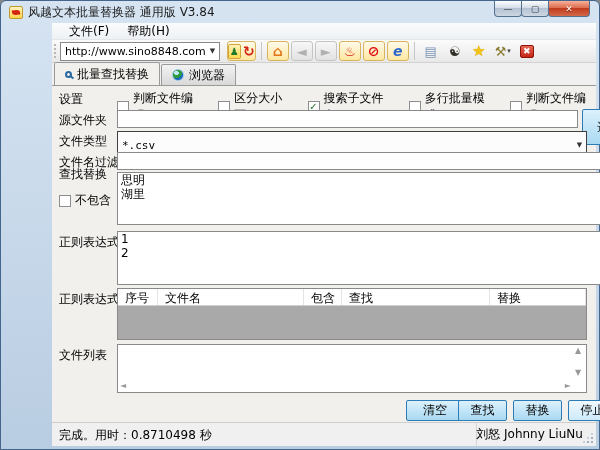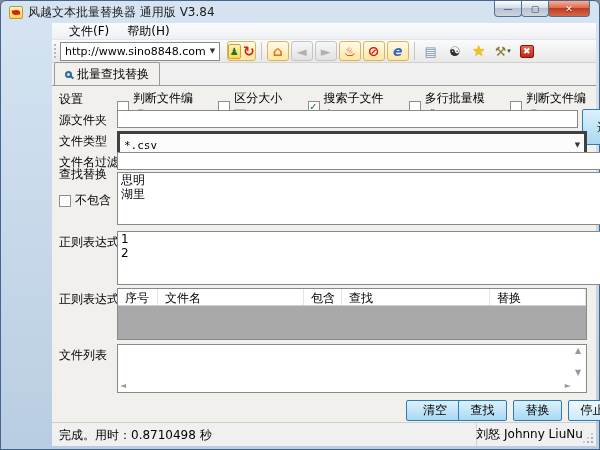--- a/index.html
+++ b/index.html
@@ -84,21 +84,21 @@
   .check-item { display:flex; align-items:center; gap:4px; }
   .checkbox { width:12px; height:12px; background:#fff; border:1px solid #8e8e8e; font-size:10px;
               line-height:10px; text-align:center; color:#2a6a2a; flex:0 0 auto; }
   .checkbox.checked { color:#267326; font-weight:bold; }
   .tinput { position:absolute; left:65px; height:18px; background:#fff; border:1px solid #898989;
             font-family:inherit; font-size:11px; padding:0 3px; }
   .sel-btn { position:absolute; left:530px; top:23px; width:54px; height:36px;
              background:linear-gradient(#dcf1fd,#a9d9f2); border:1px solid #2d7cb5; border-radius:2px;
              display:flex; align-items:center; justify-content:center; }
   .ftype-combo { position:absolute; left:65px; top:45px; right:9px; height:28px; background:#fcfcfc;
-                 border:3px solid #404040; display:flex; align-items:center; }
+                 border:1px solid #404040; display:flex; align-items:center; }
   .ftype-text { flex:1; padding-left:4px; font-size:11px; font-family:"DejaVu Sans Mono",monospace; }
   .tarea { position:absolute; left:65px; width:500px; background:#fff; border:1px solid #898989;
            resize:none; font-family:inherit; font-size:12px; line-height:1.15; padding:1px 3px; overflow:hidden; }
 
   .results { position:absolute; left:65px; right:9px; top:202px; height:52px; border:1px solid #898989; background:#c4b5fd; }
   .res-head { display:grid; grid-template-columns:40px 146px 38px 148px 1fr; height:17px; background:#fff;
               border-bottom:1px solid #cfcfcf; }
   .res-head span { padding:1px 0 0 7px; border-right:1px solid #e4e4e4; white-space:nowrap; overflow:hidden; }
   .res-body { position:absolute; left:0; right:0; top:17px; bottom:0; background:#a9a9a9; }
 
@@ -191,20 +191,24 @@
       <div class="tb-btn tb-flat">
         <span class="i-delete">✖</span>
       </div>
     </div>
 
     <div class="tabbar">
       <div class="tab active">
         <span class="icon-magnifier"></span>
         <span>批量查找替换</span>
       </div>
+      <div class="tab">
+        <span class="icon-globe-tab"></span>
+        <span>浏览器</span>
+      </div>
     </div>
 
     <div class="tabpage">
 
       <span class="row-label" style="top:5px;">设置</span>
       <div class="checks">
         <span class="check-item">
           <span class="checkbox"></span>
           <span>判断文件编码</span>
         </span>

